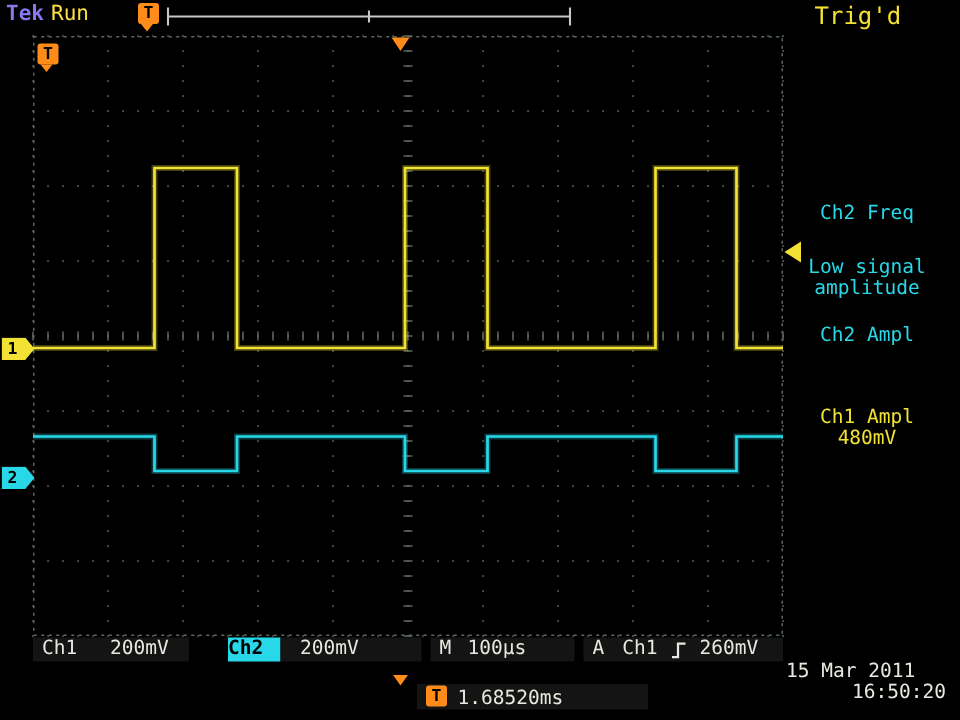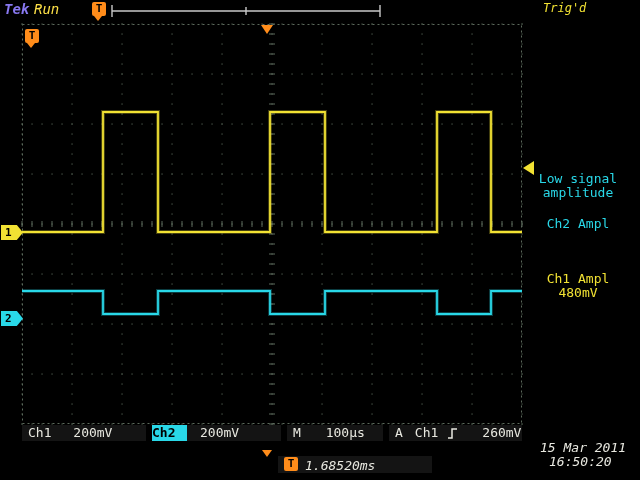--- a/index.html
+++ b/index.html
@@ -1,22 +1,22 @@
 <!DOCTYPE html>
 <html><head>
 <meta charset="utf-8">
 <style>
   html,body{margin:0;padding:0;background:#000;}
   .scope{position:relative;width:640px;height:480px;background:#000;overflow:hidden;
          font-family:"DejaVu Sans Mono",monospace;}
   #scope-svg{position:absolute;left:0;top:0;}
-  .abs{position:absolute;font-style:italic;}
+  .abs{position:absolute;}
   .tek{left:4px;top:1px;color:#8878f0;font-size:14px;font-weight:bold;}
   .run{left:34px;top:1px;color:#fde047;font-size:14px;}
-  .trigd{left:543px;top:1px;color:#f2e233;font-size:12px;}
+  .trigd{left:543px;top:1px;color:#f2e233;font-size:16px;}
   .tflag{position:absolute;width:14px;height:14px;background:#ff8c1a;color:#000;
          font-size:11px;font-weight:bold;text-align:center;line-height:14px;border-radius:2px;}
   .flag-top{left:92px;top:2px;}
   .flag-grat{left:25px;top:29px;}
   .flag-delay{left:284px;top:457px;}
   .flag-top::after,.flag-grat::after{content:"";position:absolute;left:2px;top:14px;
          border-left:4px solid transparent;border-right:4px solid transparent;
          border-top:5px solid #ff8c1a;}
   .chmark{position:absolute;left:1px;width:18px;height:15px;color:#000;font-size:11px;
           font-weight:bold;line-height:15px;padding-left:4px;
@@ -1055,47 +1055,48 @@
 
   <span class="abs tek">Tek</span>
   <span class="abs run">Run</span>
   <span class="tflag flag-top">T</span>
   <span class="abs trigd">Trig'd</span>
 
   <span class="tflag flag-grat">T</span>
   <span class="chmark m1">1</span>
   <span class="chmark m2">2</span>
 
+  <div class="ro cy" style="top:135px">Ch2 Freq</div>
   <div class="ro cy" style="top:185px">amplitude</div>
   <div class="ro cy" style="top:171px">Low signal</div>
   <div class="ro cy" style="top:216px">Ch2 Ampl</div>
   <div class="ro yl" style="top:271px">Ch1 Ampl</div>
   <div class="ro yl" style="top:285px">480mV</div>
 
-  <div class="strip" style="left:22px;width:124px">
+  <div class="strip" style="left:22px;width:104px">
     <span style="margin-left:6px">Ch1</span>
     <span style="margin-left:14px">200mV</span>
   </div>
   <div class="chip" style="left:152px">Ch2</div>
   <div class="strip" style="left:187px;width:94px">
     <span style="margin-left:13px">200mV</span>
   </div>
   <div class="strip" style="left:287px;width:96px">
     <span style="margin-left:6px">M</span>
-    <span style="margin-left:17px">100µs</span>
+    <span style="margin-left:3px">100µs</span>
   </div>
   <div class="strip" style="left:389px;width:133px;display:flex;align-items:center">
     <span style="margin-left:6px">A</span>
     <span style="margin-left:12px">Ch1</span>
     <svg width="11" height="13" style="margin-left:9px">
       <path d="M1,11 H5 V2 H10" stroke="#e8e8e0" stroke-width="1.5" fill="none"></path>
     </svg>
-    <span style="margin-left:24px">260mV</span>
+    <span style="margin-left:8px">260mV</span>
   </div>
 
   <div class="strip" style="left:278px;top:456px;width:154px;height:17px"></div>
   <span class="tflag flag-delay">T</span>
   <span class="abs wh small13" style="left:305px;top:458px">1.68520ms</span>
 
-  <span class="abs wh small13" style="left:540px;top:440px">15 Mar 2011</span>
-  <span class="abs wh small13" style="left:549px;top:454px">16:50:20</span>
+  <span class="abs wh small13" style="left:524px;top:440px">15 Mar 2011</span>
+  <span class="abs wh small13" style="left:568px;top:454px">16:50:20</span>
 
 </div>
 
 </body></html>

